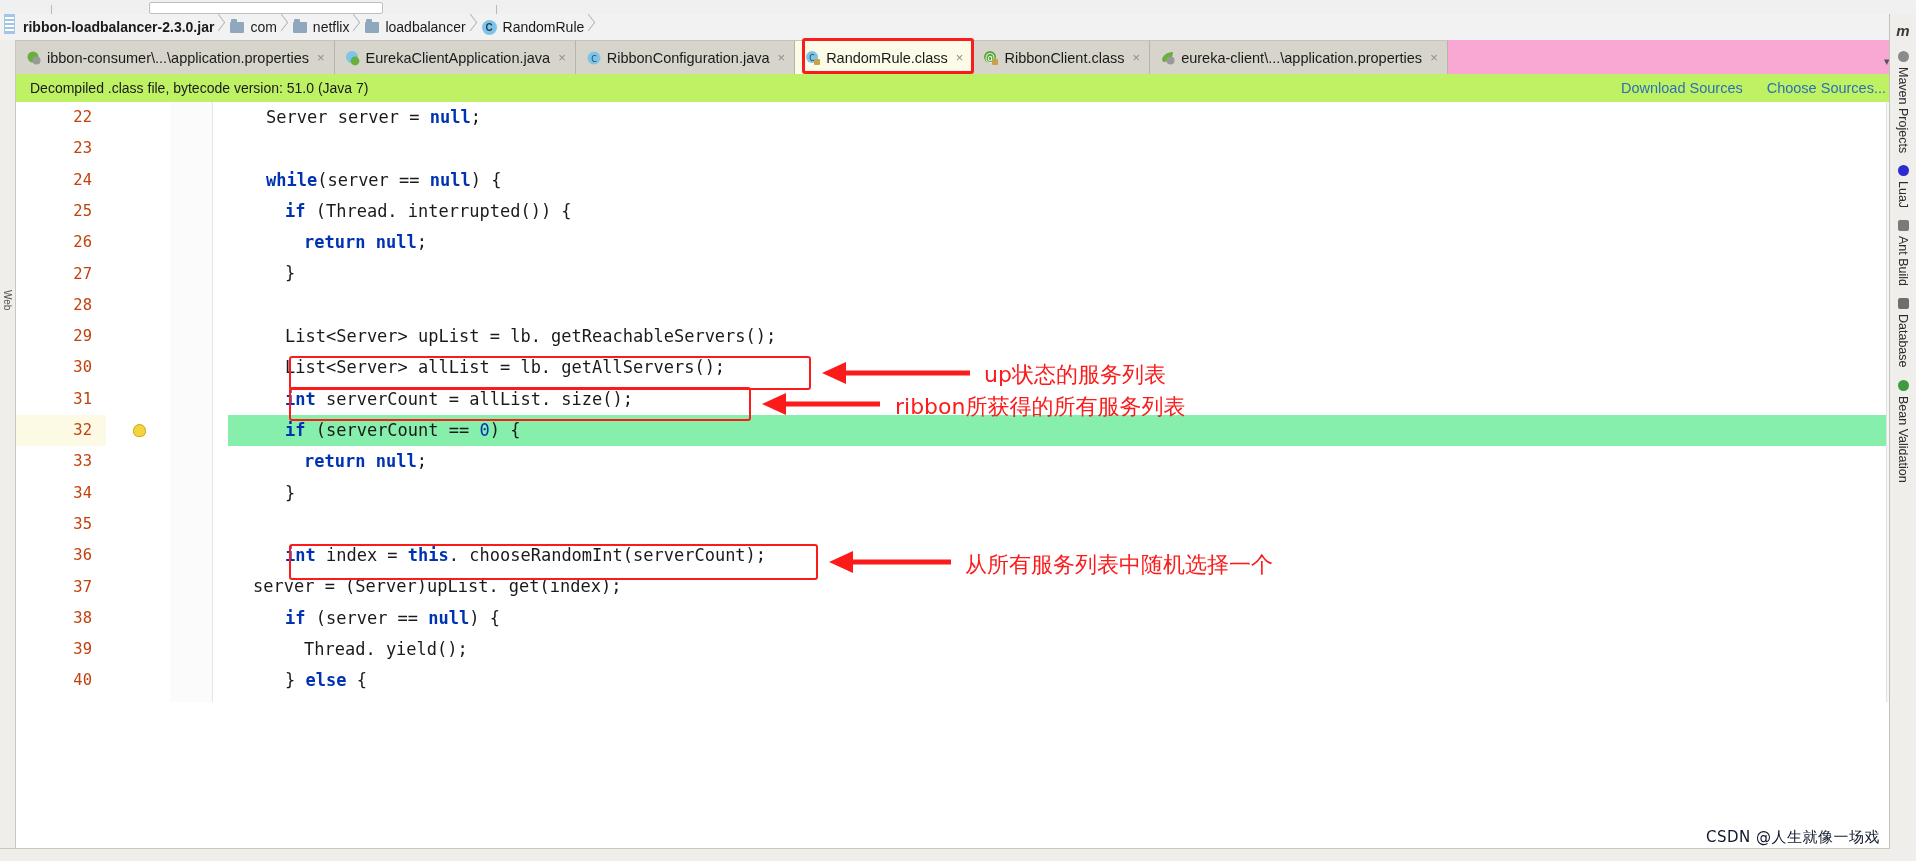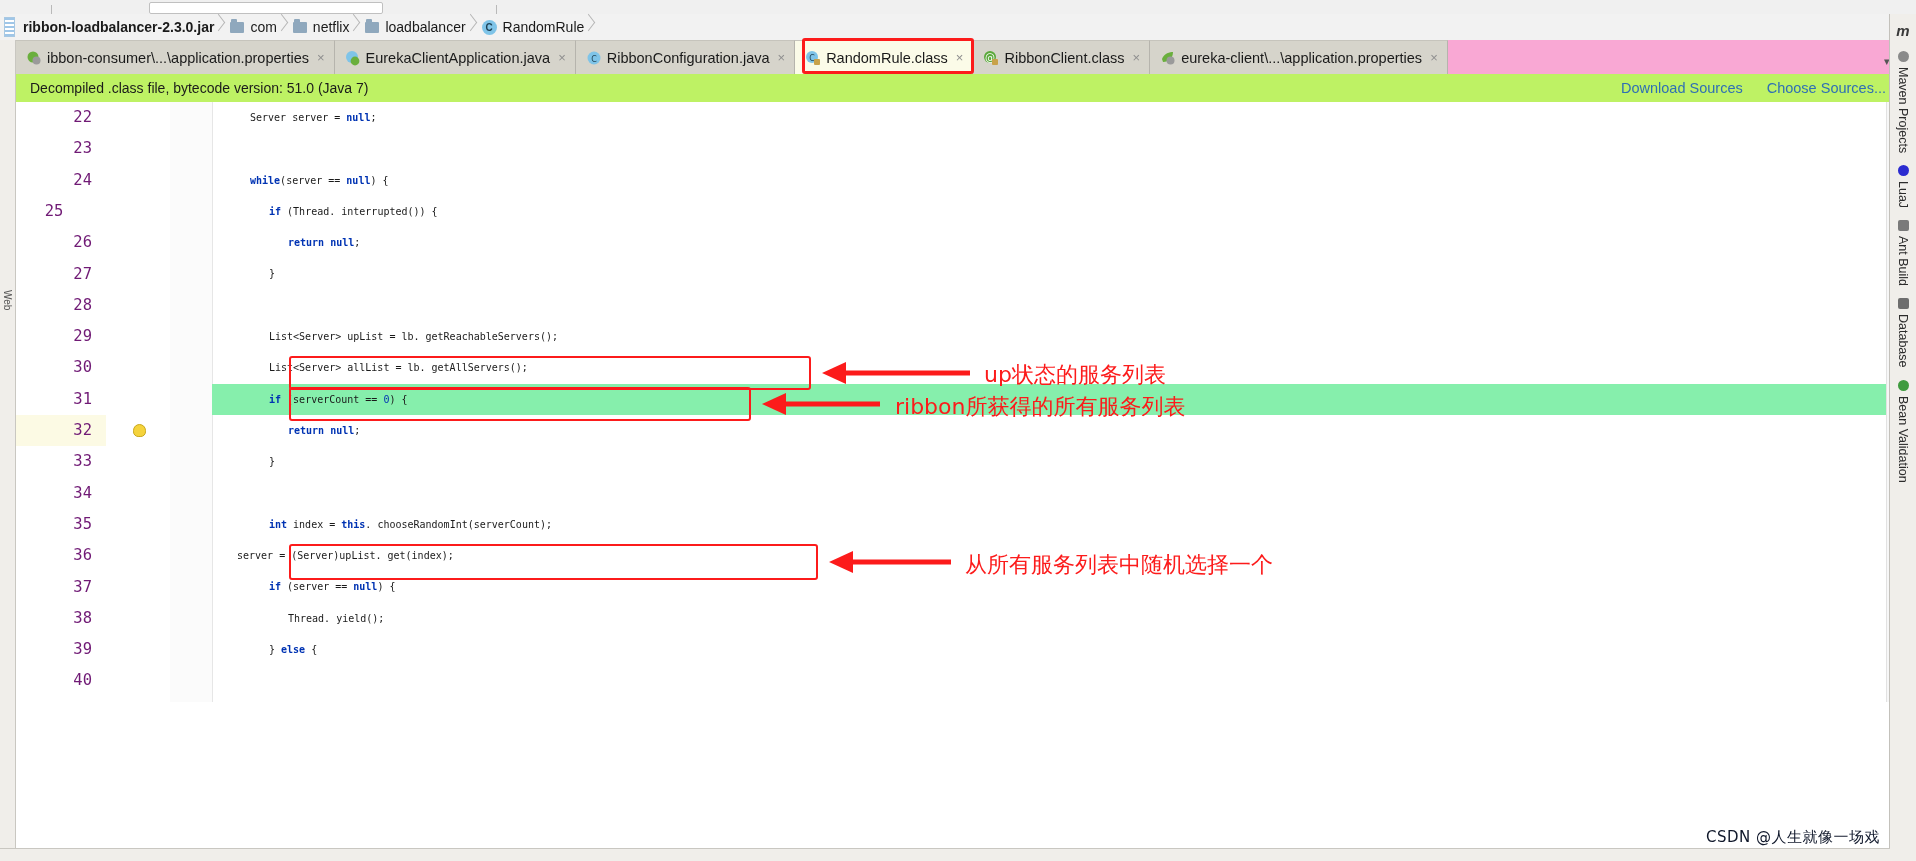--- a/index.html
+++ b/index.html
@@ -22,21 +22,21 @@
   .tb-sep{width:1px;height:9px;background:#b9b9b9;margin:0 7px;}
   .tb-runbox{
     width:232px;height:10px;background:#fff;border:1px solid #c0c0c0;
     margin-left:24px;margin-right:18px;border-radius:2px;
   }
 
   
   .crumbbar{
     position:absolute;left:0;top:14px;width:1916px;height:26px;
     background:#f2f2f2;border-bottom:3px solid #f97316;
-    display:flex;align-items:center;
+    display:flex;align-items:flex-start;
   }
   .crumb-stripe{
     width:9px;height:18px;margin-left:4px;margin-right:4px;
     background:repeating-linear-gradient(180deg,#9fc6e8 0 2px,#ffffff 2px 4px);
     border:1px solid #a8c8e2;
   }
   .crumb{
     display:flex;align-items:center;height:26px;padding:0 10px 0 6px;
     position:relative;font-size:14px;color:#1a1a1a;white-space:nowrap;
   }
@@ -123,33 +123,33 @@
   }
   .iconcol{
     position:absolute;left:106px;top:0;width:64px;height:600px;
     background:#ffffff;border-right:1px solid #e0e0e0;
   }
   .foldcol{
     position:absolute;left:170px;top:0;width:42px;height:600px;
     background:#fbfbfb;border-right:1px solid #e6e6e6;
   }
   .code{
-    position:absolute;left:212px;top:0;right:0;height:600px;
+    position:absolute;left:228px;top:0;right:0;height:600px;
     font-family:"DejaVu Sans Mono","Liberation Mono",monospace;
-    font-size:10px;
+    font-size:17px;
   }
   .row{
     position:relative;height:31.3px;line-height:31.3px;white-space:pre;
   }
   .row.cur{background:#86efac;}
   .ln{
     position:absolute;left:0;width:90px;text-align:right;
     padding-right:14px;box-sizing:border-box;
     font-family:"DejaVu Sans Mono","Liberation Mono",monospace;
-    font-size:15.5px;color:#701a75;line-height:31.3px;height:31.3px;
+    font-size:15.5px;color:#c2410c;line-height:31.3px;height:31.3px;
   }
   .hl-row{background:#fcfae4;}
   .bulb{
     position:absolute;left:130px;width:18px;height:31.3px;
     display:flex;align-items:center;justify-content:center;
   }
   .bulb i{
     width:11px;height:11px;border-radius:50% 50% 40% 40%;
     background:#f5d33c;border:1px solid #c9a81c;display:block;
   }
@@ -367,35 +367,36 @@
     <div class="code" id="code-rows">
         <div class="row" style="padding-left: 38px;"><span class="pl">Server server = </span><span class="kw">null</span><span class="pl">;</span></div>
         <div class="row"></div>
         <div class="row" style="padding-left: 38px;"><span class="kw">while</span><span class="pl">(server == </span><span class="kw">null</span><span class="pl">) {</span></div>
         <div class="row" style="padding-left: 57px;"><span class="kw">if</span><span class="pl"> (Thread. interrupted()) {</span></div>
         <div class="row" style="padding-left: 76px;"><span class="kw">return</span><span class="pl"> </span><span class="kw">null</span><span class="pl">;</span></div>
         <div class="row" style="padding-left: 57px;"><span class="pl">}</span></div>
         <div class="row"></div>
         <div class="row" style="padding-left: 57px;"><span class="pl">List&lt;Server&gt; upList = lb. getReachableServers();</span></div>
         <div class="row" style="padding-left: 57px;"><span class="pl">List&lt;Server&gt; allList = lb. getAllServers();</span></div>
+        <div class="row" style="padding-left: 57px;"><span class="kw">int</span><span class="pl"> serverCount = allList. size();</span></div>
         <div class="row cur" style="padding-left: 57px;"><span class="kw">if</span><span class="pl"> (serverCount == </span><span class="num">0</span><span class="pl">) {</span></div>
         <div class="row" style="padding-left: 76px;"><span class="kw">return</span><span class="pl"> </span><span class="kw">null</span><span class="pl">;</span></div>
         <div class="row" style="padding-left: 57px;"><span class="pl">}</span></div>
         <div class="row"></div>
         <div class="row" style="padding-left: 57px;"><span class="kw">int</span><span class="pl"> index = </span><span class="kw">this</span><span class="pl">. chooseRandomInt(serverCount);</span></div>
         <div class="row" style="padding-left: 25px;"><span class="pl">server = (Server)upList. get(index);</span></div>
         <div class="row" style="padding-left: 57px;"><span class="kw">if</span><span class="pl"> (server == </span><span class="kw">null</span><span class="pl">) {</span></div>
         <div class="row" style="padding-left: 76px;"><span class="pl">Thread. yield();</span></div>
         <div class="row" style="padding-left: 57px;"><span class="pl">} </span><span class="kw">else</span><span class="pl"> {</span></div>
       </div>
     <div id="gutter-nums" style="position: absolute; left: 16px; top: 0px; width: 90px; height: 600px;">
         <div class="ln" style="top: 0px; position: absolute;">22</div>
         <div class="ln" style="top: 31.3px; position: absolute;">23</div>
         <div class="ln" style="top: 62.6px; position: absolute;">24</div>
-        <div class="ln" style="top: 93.9px; position: absolute; text-align: center;">25</div>
+        <div class="ln" style="top: 93.9px; position: absolute;">25</div>
         <div class="ln" style="top: 125.2px; position: absolute;">26</div>
         <div class="ln" style="top: 156.5px; position: absolute;">27</div>
         <div class="ln" style="top: 187.8px; position: absolute;">28</div>
         <div class="ln" style="top: 219.1px; position: absolute;">29</div>
         <div class="ln" style="top: 250.4px; position: absolute;">30</div>
         <div class="ln" style="top: 281.7px; position: absolute;">31</div>
         <div class="ln" style="top: 313px; position: absolute; background: rgb(252, 250, 228);">32</div>
         <div class="ln" style="top: 344.3px; position: absolute;">33</div>
         <div class="ln" style="top: 375.6px; position: absolute;">34</div>
         <div class="ln" style="top: 406.9px; position: absolute;">35</div>

